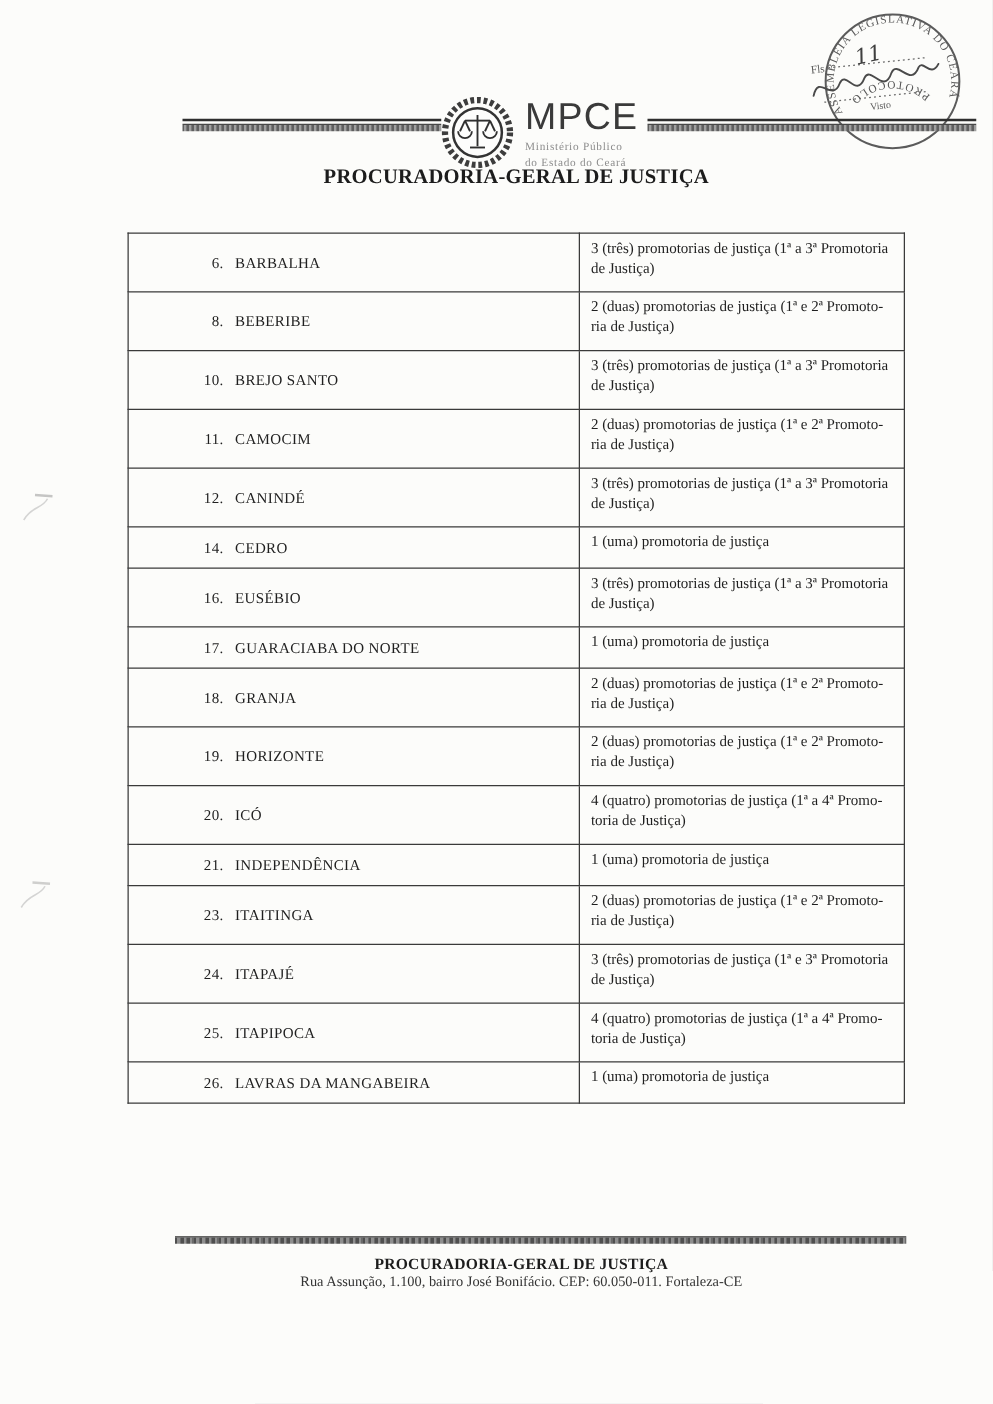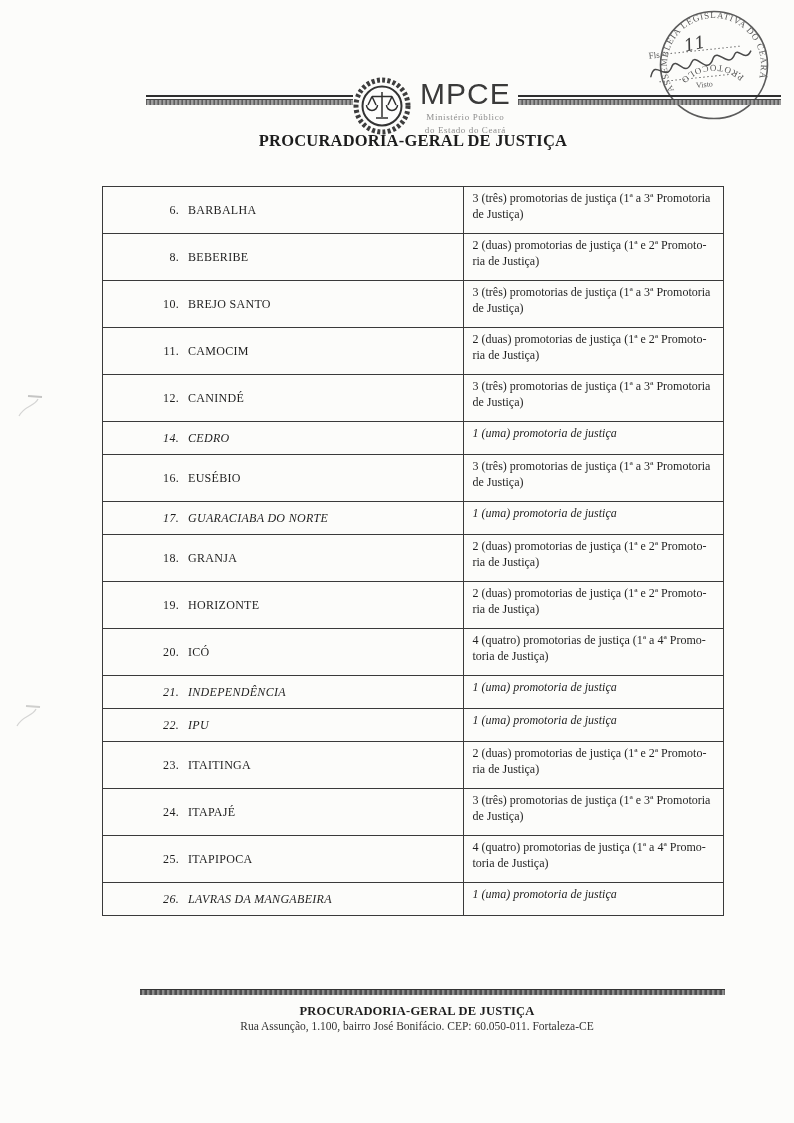--- a/index.html
+++ b/index.html
@@ -21,21 +21,21 @@
 
   
   .logo { position:absolute; left:352px; top:76px; width:60px; height:60px; }
   .brand { position:absolute; left:420px; top:79px; line-height:1; }
   .brand .abbr {
     font-family:"Liberation Sans", sans-serif; font-weight:normal;
     font-size:30px; letter-spacing:1px; color:#3a3a3a;
   }
   .brand .sub {
     margin-top:3px; font-size:9px; color:#8d8d8d; letter-spacing:0.6px;
-    filter:blur(0.4px); line-height:10px;text-align:center;
+    filter:blur(0.4px); line-height:10px;
   }
 
   .doc-title {
     position:absolute; left:32px; right:0; top:131px; text-align:center;
     font-size:16.5px; font-weight:bold; letter-spacing:0.2px; color:#1c1c1c;
   }
 
   
   .stamp { position:absolute; left:626px; top:6px; width:170px; height:140px; }
 
@@ -43,21 +43,21 @@
   .table-wrap { position:absolute; left:102px; top:186px; width:622px; }
   table.muni { border-collapse:collapse; width:100%; }
   table.muni td { border:1.6px solid #3a3a3a; font-size:12px; color:#1f1f1f; }
   td.cell-name { width:344px; vertical-align:middle; padding-left:52px; letter-spacing:0.3px; }
   td.cell-name .num { display:inline-block; width:24px; text-align:right; margin-right:9px; }
   td.cell-desc {
     width:278px; vertical-align:top; padding:4px 6px 3px 9px;
     line-height:15.5px; white-space:pre-line;
   }
   tr.row-tall td { height:39px; }
-  tr.row-short td { height:25px;font-style:italic; }
+  tr.row-short td { height:25px; }
 
   
   .mark { position:absolute; opacity:0.55; }
   .mark-1 { left:16px; top:390px; }
   .mark-2 { left:14px; top:700px; }
 
   
   .footer-rule {
     position:absolute; left:140px; top:989px; width:585px; height:5px;
     border-top:1px solid #333;
@@ -185,24 +185,20 @@
           </tr>
           <tr class="row-tall">
             <td class="cell-name"><span class="num">20.</span><span>ICÓ</span></td>
             <td class="cell-desc">4 (quatro) promotorias de justiça (1ª a 4ª Promo-
 toria de Justiça)</td>
           </tr>
           <tr class="row-short">
             <td class="cell-name"><span class="num">21.</span><span>INDEPENDÊNCIA</span></td>
             <td class="cell-desc">1 (uma) promotoria de justiça</td>
           </tr>
-          <tr class="row-short">
-            <td class="cell-name"><span class="num">22.</span><span>IPU</span></td>
-            <td class="cell-desc">1 (uma) promotoria de justiça</td>
-          </tr>
           <tr class="row-tall">
             <td class="cell-name"><span class="num">23.</span><span>ITAITINGA</span></td>
             <td class="cell-desc">2 (duas) promotorias de justiça (1ª e 2ª Promoto-
 ria de Justiça)</td>
           </tr>
           <tr class="row-tall">
             <td class="cell-name"><span class="num">24.</span><span>ITAPAJÉ</span></td>
             <td class="cell-desc">3 (três) promotorias de justiça (1ª e 3ª Promotoria
 de Justiça)</td>
           </tr>

